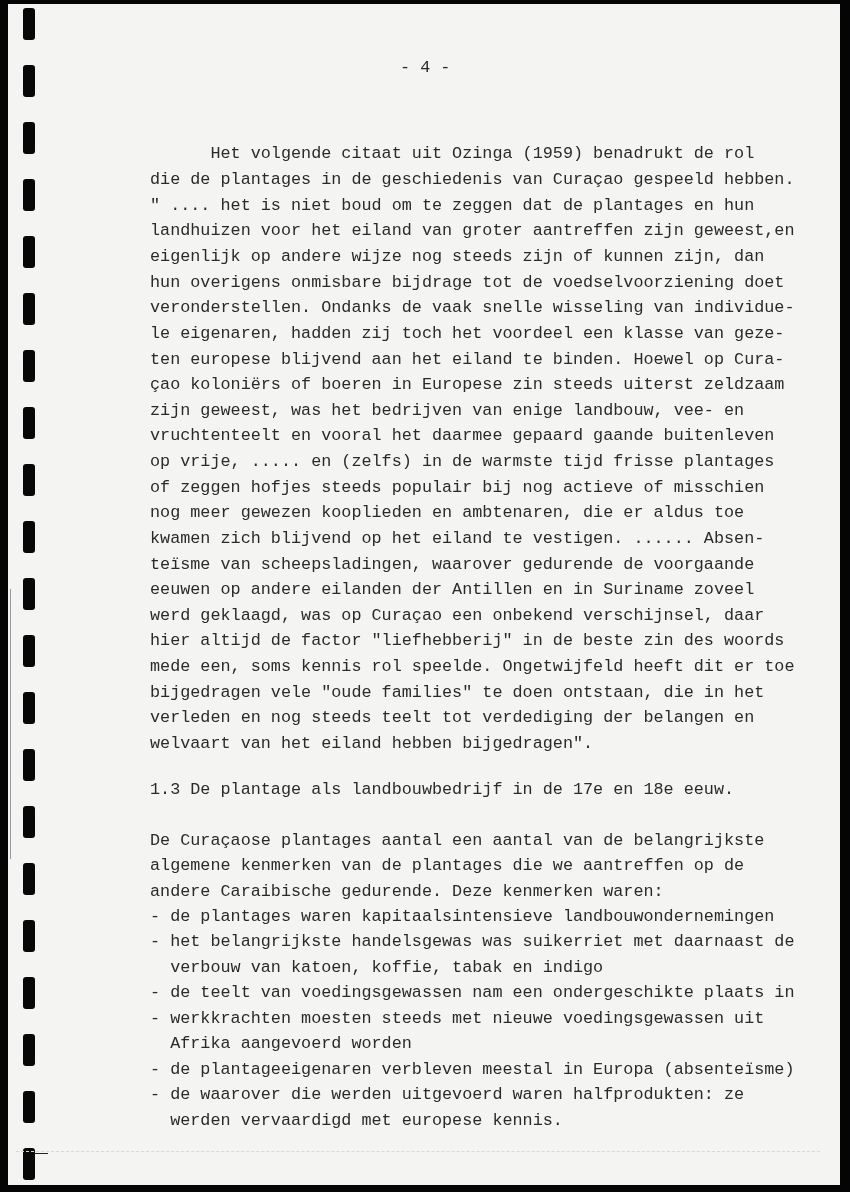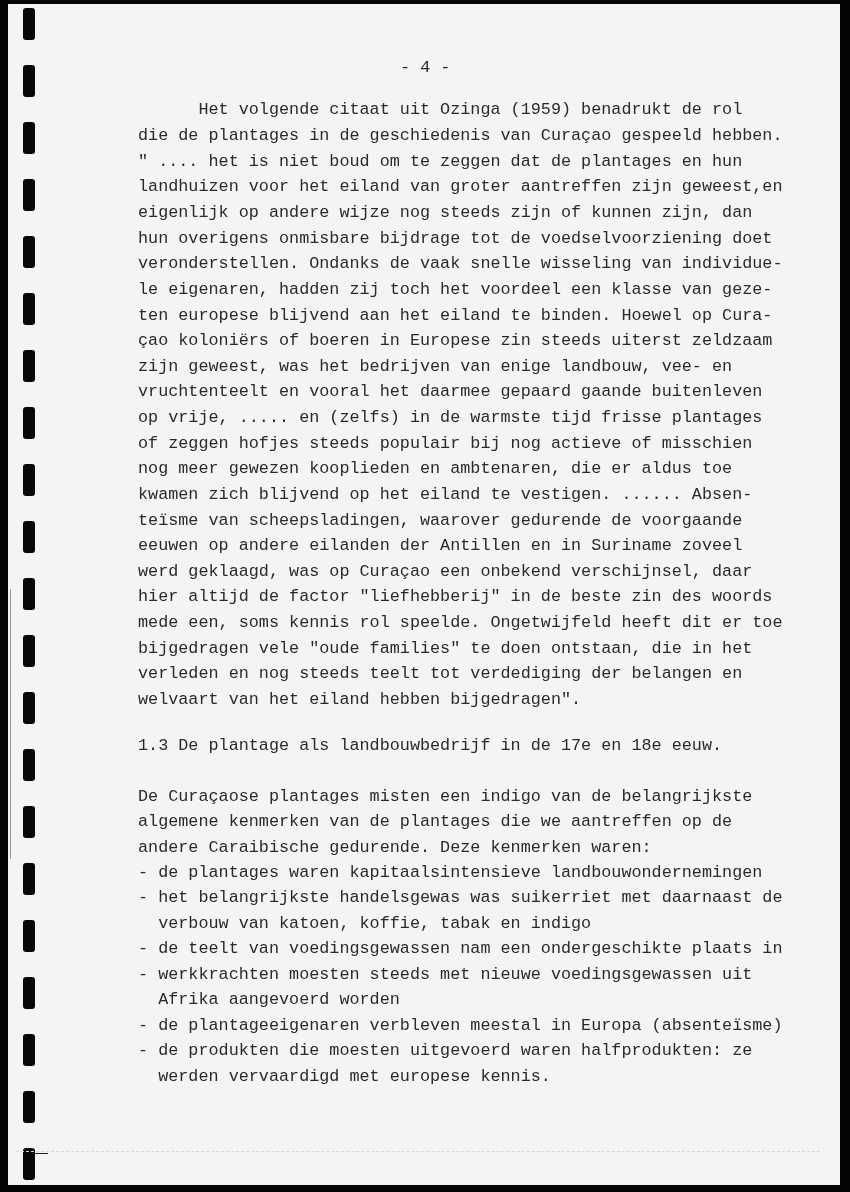--- a/index.html
+++ b/index.html
@@ -46,23 +46,24 @@
     color: #2a2a2a;
     white-space: pre;
     letter-spacing: 0px;
   }
   .page-number {
     position: absolute;
     top: 58px; left: 400px;
   }
   .line {
     position: absolute;
-    left: 138px;
+    left: 150px;
     height: 22px;
     line-height: 22px;
+    margin-top: 44px;
   }
 </style>
 </head>
 <body>
 
 <div class="page">
   <div class="margin-line"></div>
   <div id="holes">
       <div class="hole" style="top: 4px;"></div>
       <div class="hole" style="top: 61px;"></div>
@@ -114,26 +115,26 @@
   <div class="typed line" style="top:535px">eeuwen op andere eilanden der Antillen en in Suriname zoveel</div>
   <div class="typed line" style="top:561px">werd geklaagd, was op Curaçao een onbekend verschijnsel, daar</div>
   <div class="typed line" style="top:586px">hier altijd de factor "liefhebberij" in de beste zin des woords</div>
   <div class="typed line" style="top:612px">mede een, soms kennis rol speelde. Ongetwijfeld heeft dit er toe</div>
   <div class="typed line" style="top:638px">bijgedragen vele "oude families" te doen ontstaan, die in het</div>
   <div class="typed line" style="top:663px">verleden en nog steeds teelt tot verdediging der belangen en</div>
   <div class="typed line" style="top:689px">welvaart van het eiland hebben bijgedragen".</div>
 
   <div class="typed line" style="top:735px">1.3 De plantage als landbouwbedrijf in de 17e en 18e eeuw.</div>
 
-  <div class="typed line" style="top:786px">De Curaçaose plantages misten een indigo van de belangrijkste</div>
+  <div class="typed line" style="top:786px">De Curaçaose plantages aantal een aantal van de belangrijkste</div>
   <div class="typed line" style="top:811px">algemene kenmerken van de plantages die we aantreffen op de</div>
   <div class="typed line" style="top:837px">andere Caraibische gedurende. Deze kenmerken waren:</div>
 
   <div class="typed line" style="top:862px">- de plantages waren kapitaalsintensieve landbouwondernemingen</div>
   <div class="typed line" style="top:887px">- het belangrijkste handelsgewas was suikerriet met daarnaast de</div>
   <div class="typed line" style="top:913px">  verbouw van katoen, koffie, tabak en indigo</div>
   <div class="typed line" style="top:938px">- de teelt van voedingsgewassen nam een ondergeschikte plaats in</div>
   <div class="typed line" style="top:964px">- werkkrachten moesten steeds met nieuwe voedingsgewassen uit</div>
   <div class="typed line" style="top:989px">  Afrika aangevoerd worden</div>
   <div class="typed line" style="top:1015px">- de plantageeigenaren verbleven meestal in Europa (absenteïsme)</div>
-  <div class="typed line" style="top:1040px">- de produkten die moesten uitgevoerd waren halfprodukten: ze</div>
+  <div class="typed line" style="top:1040px">- de waarover die werden uitgevoerd waren halfprodukten: ze</div>
   <div class="typed line" style="top:1066px">  werden vervaardigd met europese kennis.</div>
 </div>
 
 </body></html>

